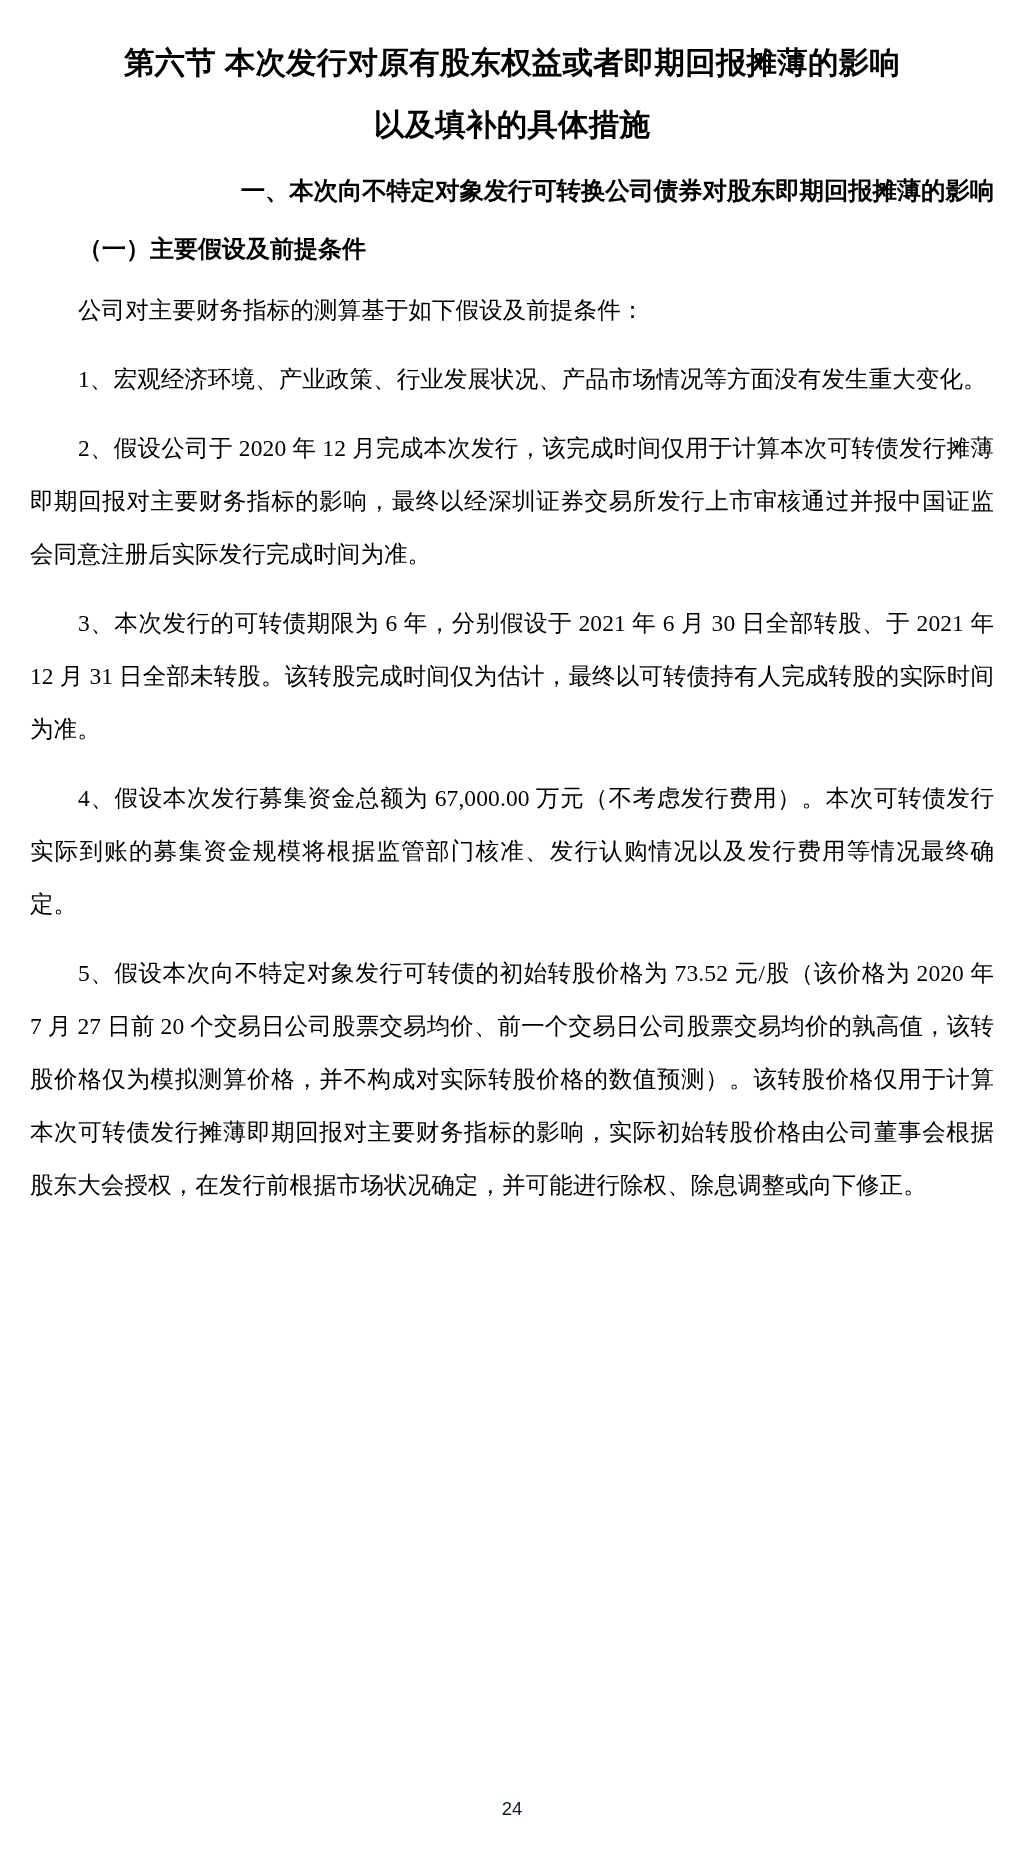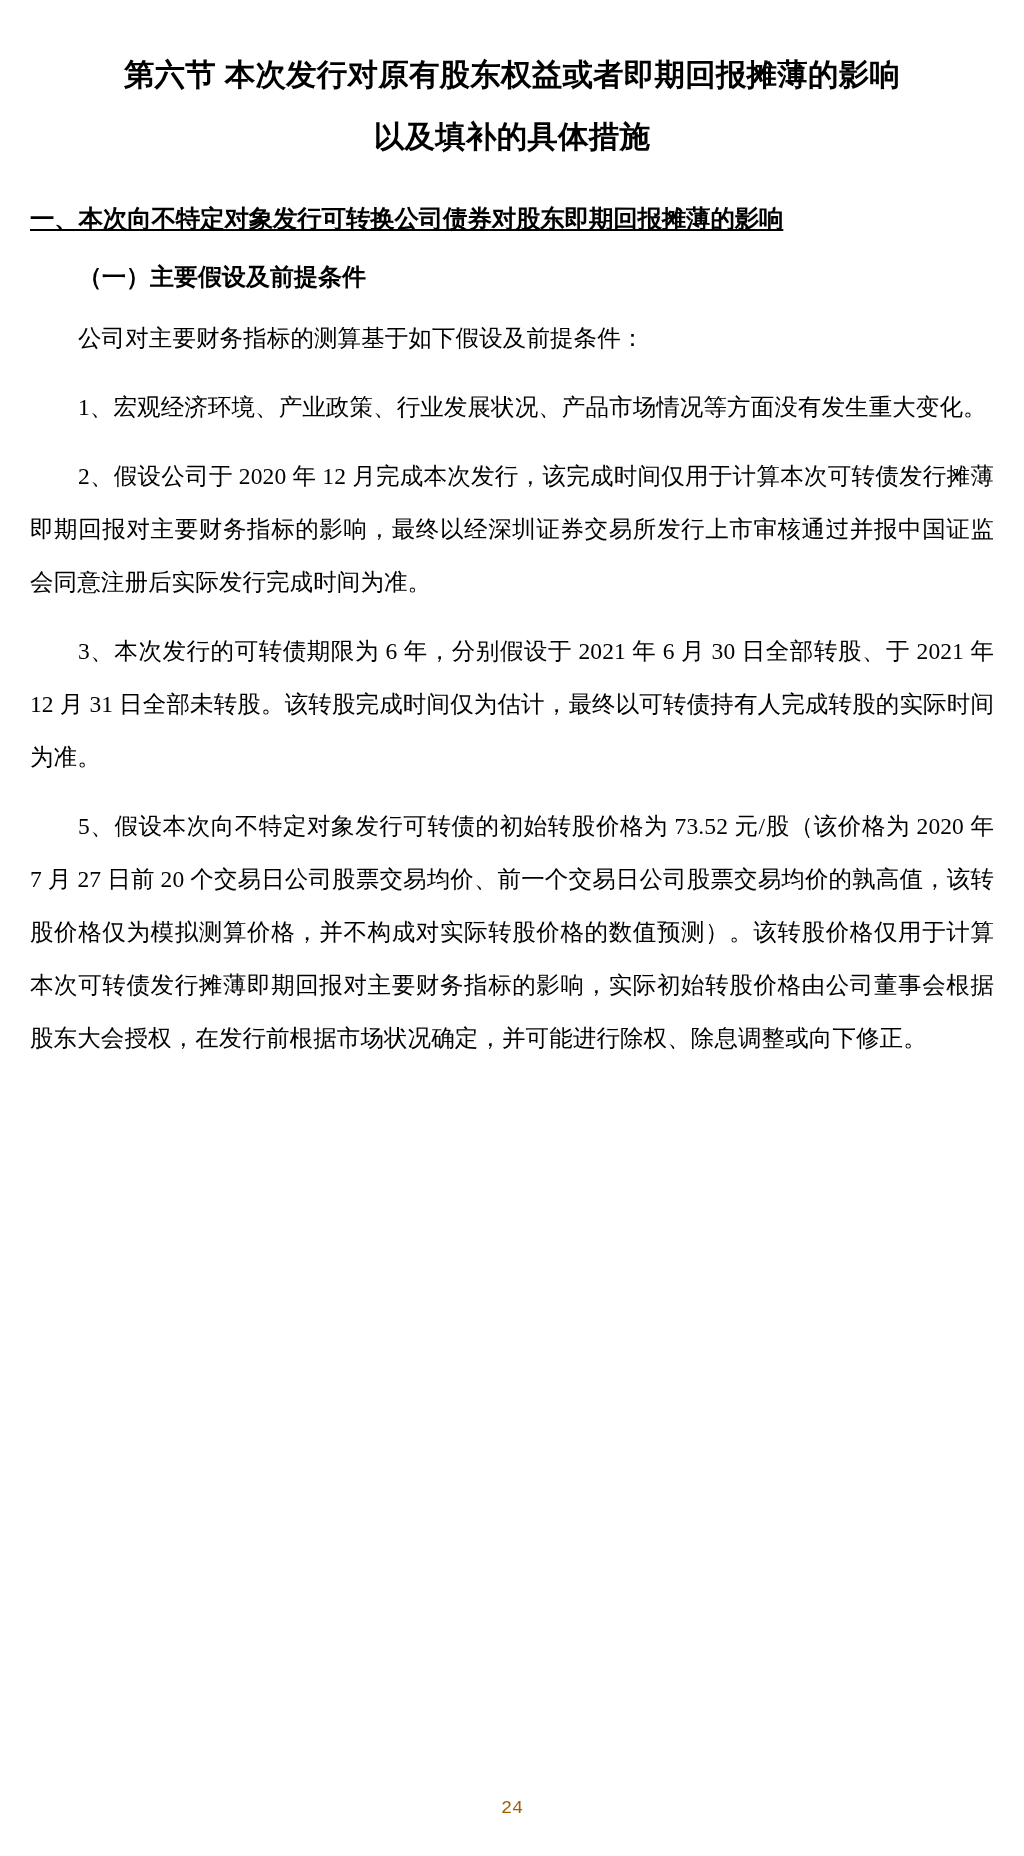--- a/index.html
+++ b/index.html
@@ -28,37 +28,36 @@
   }
 
   
   .doc-title {
     font-family: "Liberation Sans", "DejaVu Sans", sans-serif;
     font-weight: bold;
     font-size: 30.5px;
     line-height: 48px;
     text-align: center;
     letter-spacing: 0.2px;
-    margin: 12px;
+    margin: 0;
     padding: 0 4px;
   }
   .doc-title .line1 { display: block; white-space: nowrap; }
   .doc-title .line2 { display: block; margin-top: 14px; }
 
   .heading-1 {
     font-family: "Liberation Sans", "DejaVu Sans", sans-serif;
     font-weight: bold;
     font-size: 24.5px;
     line-height: 34px;
-    margin: 42px 0 0 0;
-    text-align: left;
+    margin: 26px 0 0 0;
+    text-align: right;
     text-indent: 0;
     white-space: nowrap;
     letter-spacing: -0.2px;
-    text-decoration: underline;
   }
 
   .heading-2 {
     font-family: "Liberation Sans", "DejaVu Sans", sans-serif;
     font-weight: bold;
     font-size: 24px;
     line-height: 34px;
     margin: 24px 0 0 0;
     text-indent: 48px;
   }
@@ -77,24 +76,24 @@
   }
   .para:first-of-type { margin-top: 18px; }
 
   
   .page-footer {
     position: absolute;
     left: 0;
     right: 0;
     bottom: 36px;
     text-align: center;
-    font-family: Liberation Mono, monospace;
+    font-family: Liberation Sans, sans-serif;
     font-size: 18.5px;
     line-height: 22px;
-    color: #a16207;
+    color: #0f172a;
   }
 </style>
 </head>
 <body>
 
 <div class="page">
   <div class="content">
 
     <h1 class="doc-title">
       <span class="line1">第六节  本次发行对原有股东权益或者即期回报摊薄的影响</span>
@@ -102,18 +101,19 @@
     </h1>
 
     <h2 class="heading-1">一、本次向不特定对象发行可转换公司债券对股东即期回报摊薄的影响</h2>
 
     <h3 class="heading-2">（一）主要假设及前提条件</h3>
 
     <p class="para">公司对主要财务指标的测算基于如下假设及前提条件：</p>
     <p class="para">1、宏观经济环境、产业政策、行业发展状况、产品市场情况等方面没有发生重大变化。</p>
     <p class="para">2、假设公司于 2020 年 12 月完成本次发行，该完成时间仅用于计算本次可转债发行摊薄即期回报对主要财务指标的影响，最终以经深圳证券交易所发行上市审核通过并报中国证监会同意注册后实际发行完成时间为准。</p>
     <p class="para">3、本次发行的可转债期限为 6 年，分别假设于 2021 年 6 月 30 日全部转股、于 2021 年 12 月 31 日全部未转股。该转股完成时间仅为估计，最终以可转债持有人完成转股的实际时间为准。</p>
+    <p class="para">4、假设本次发行募集资金总额为 67,000.00 万元（不考虑发行费用）。本次可转债发行实际到账的募集资金规模将根据监管部门核准、发行认购情况以及发行费用等情况最终确定。</p>
     <p class="para">5、假设本次向不特定对象发行可转债的初始转股价格为 73.52 元/股（该价格为 2020 年 7 月 27 日前 20 个交易日公司股票交易均价、前一个交易日公司股票交易均价的孰高值，该转股价格仅为模拟测算价格，并不构成对实际转股价格的数值预测）。该转股价格仅用于计算本次可转债发行摊薄即期回报对主要财务指标的影响，实际初始转股价格由公司董事会根据股东大会授权，在发行前根据市场状况确定，并可能进行除权、除息调整或向下修正。</p>
 
   </div>
 
   <div class="page-footer">24</div>
 </div>
 
 </body></html>

